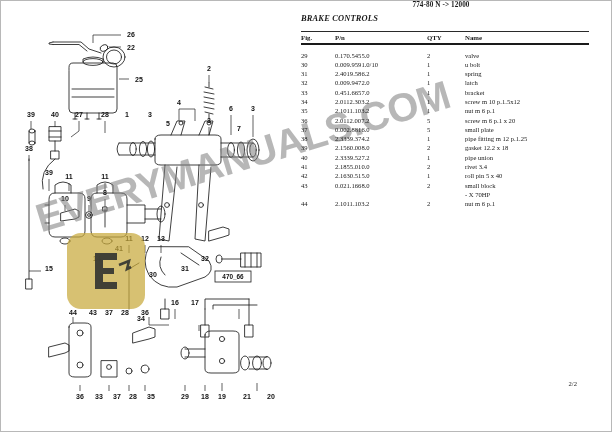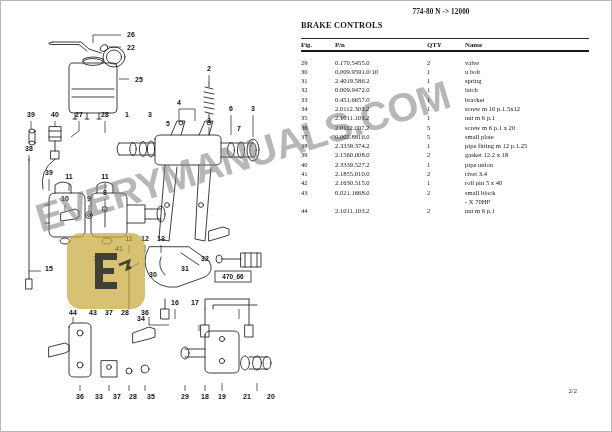--- a/index.html
+++ b/index.html
@@ -22,21 +22,21 @@
     width: 612px; height: 432px;
     background: #ffffff;
     border: 1px solid #b8b8b8;
     box-sizing: border-box;
   }
 
   
   #table-pane {
     position: absolute;
     left: 296px;
-    top: 7px;
+    top: 0;
     width: 296px;
     height: 400px;
   }
   .doc-model {
     text-align: center;
     font-weight: bold;
     font-size: 7.2px;
     letter-spacing: 0.1px;
     margin: 0 0 5px 0;
     padding-right: 8px;
@@ -52,20 +52,21 @@
   }
   .meta-ref {
     position: absolute;
     right: 8px; top: 0;
   }
   .doc-title {
     font-size: 8.4px;
     font-weight: bold;
     letter-spacing: 0.2px;
     margin: 1px 0 8px 4px;
+    font-style: italic;
   }
   .rule-thin {
     height: 1px;
     background: #2a2a2a;
     margin: 1px 4px 0 4px;
   }
   .rule-thick {
     height: 2px;
     background: #1a1a1a;
     margin: 0 4px 0 4px;

